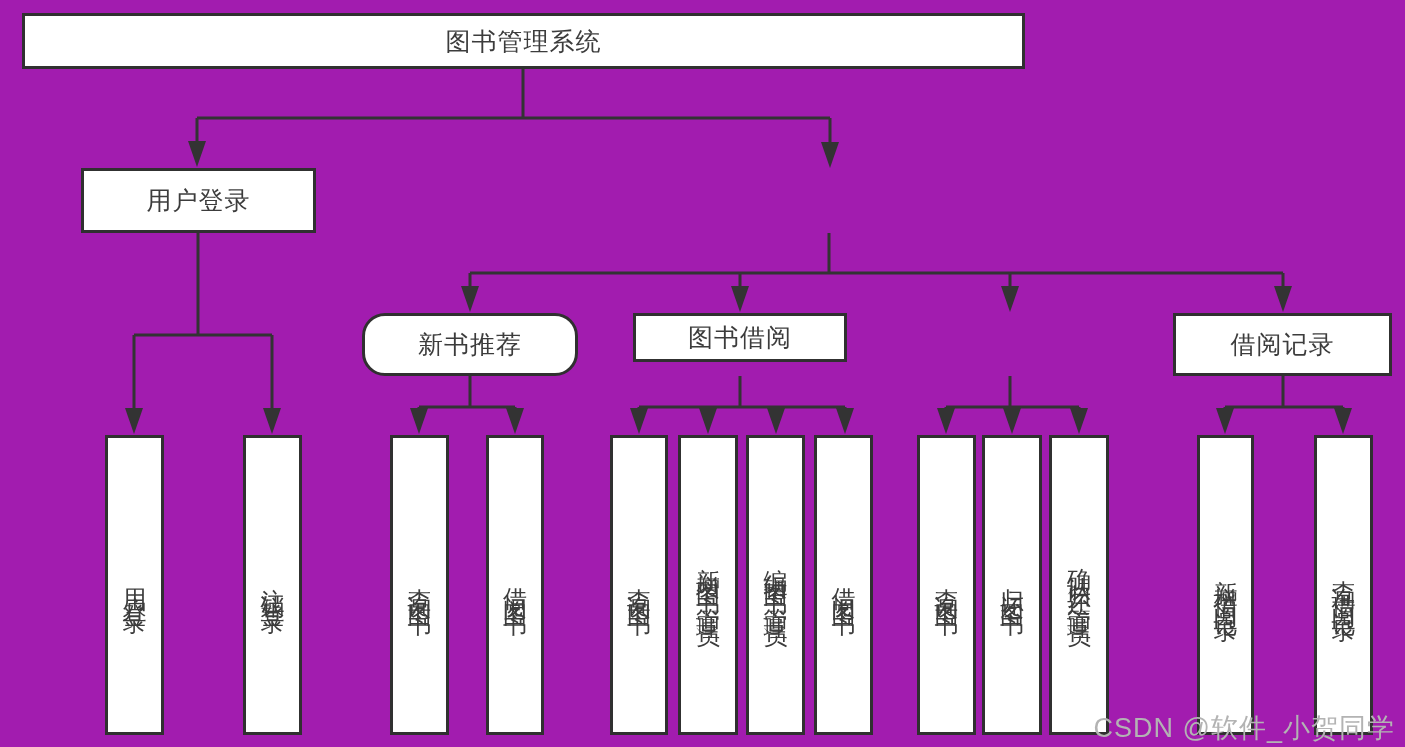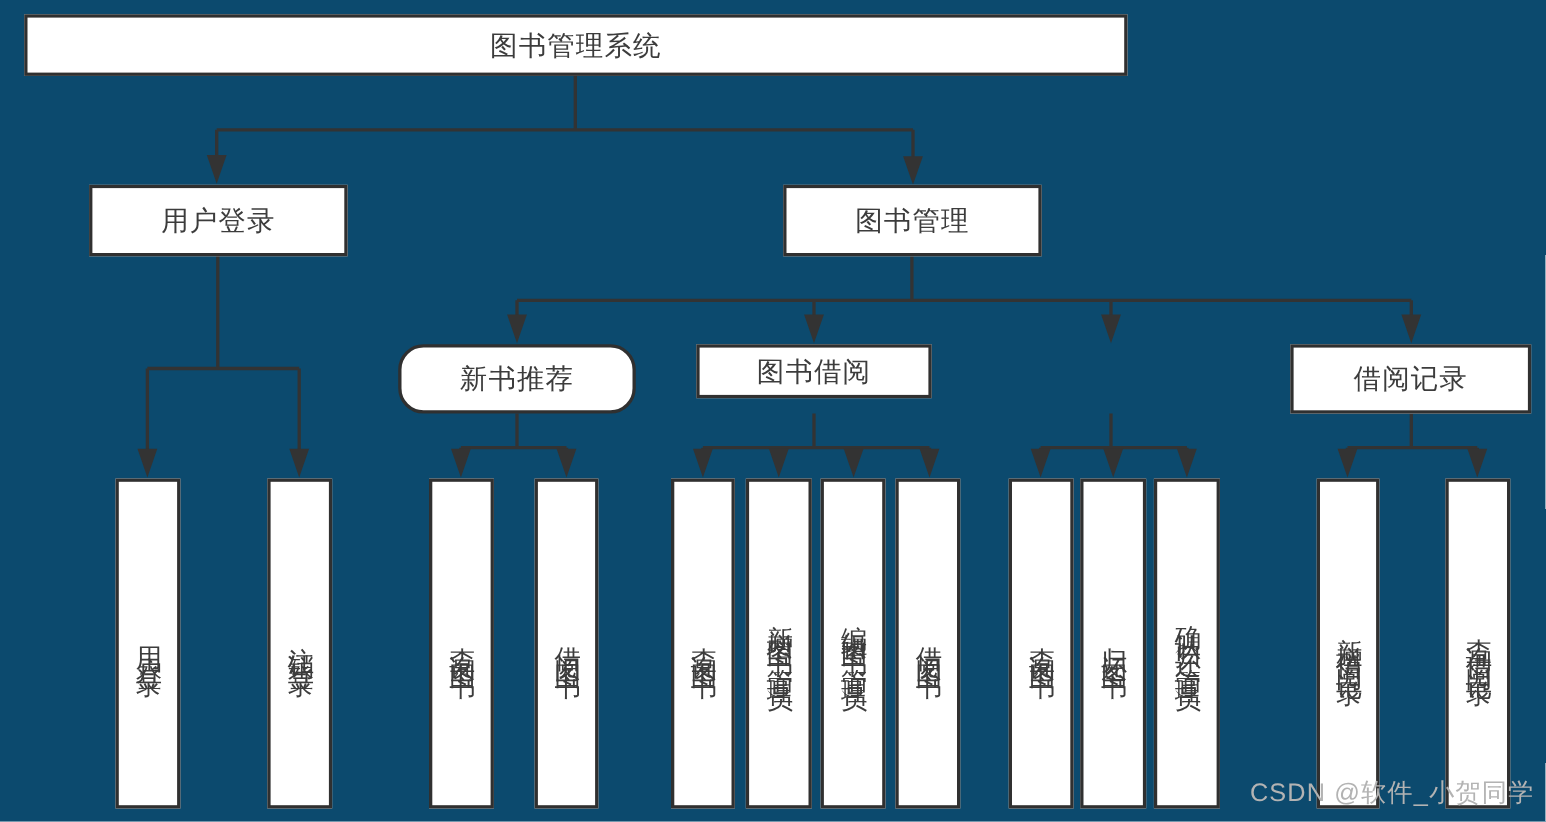--- a/index.html
+++ b/index.html
@@ -1,21 +1,21 @@
 <!DOCTYPE html>
 <html><head>
 <meta charset="utf-8">
 <style>
   html, body { margin: 0; padding: 0; background: #ffffff; }
   body { font-family: "Liberation Sans", "DejaVu Sans", sans-serif; }
   .canvas {
     position: relative;
     width: 1405px;
     height: 747px;
-    background: #0c4a6e;
+    background: #a21caf;
     overflow: hidden;
   }
   .connectors {
     position: absolute;
     left: 0; top: 0;
     width: 1405px; height: 747px;
   }
   .node {
     position: absolute;
     box-sizing: border-box;
@@ -31,22 +31,22 @@
   .leaf {
     font-size: 24px;
     writing-mode: vertical-rl;
     text-orientation: mixed;
     letter-spacing: 8px;
     line-height: 1;
   }
   .watermark {
     position: absolute;
     right: 10px;
-    bottom: 11px;
-    font-size: 23px;
+    bottom: 1px;
+    font-size: 27px;
     color: #b3b3b3;
     letter-spacing: 1px;
     white-space: nowrap;
     text-align: center;
   }
 </style>
 </head>
 <body>
 
 <div class="canvas">
@@ -87,21 +87,20 @@
       <polygon points="1003,408 1021,408 1012,434"></polygon>
       <polygon points="1070,408 1088,408 1079,434"></polygon>
       <polygon points="1216,408 1234,408 1225,434"></polygon>
       <polygon points="1334,408 1352,408 1343,434"></polygon>
     </g>
   </svg>
 
   <div class="node hnode" style="left:22px; top:13px; width:1003px; height:56px;">图书管理系统</div>
 
   <div class="node hnode" style="left:81px; top:168px; width:235px; height:65px;">用户登录</div>
-  <div class="node hnode" style="left:712px; top:168px; width:235px; height:65px;">图书管理</div>
 
   <div class="node hnode" style="left:362px; top:313px; width:216px; height:63px;border-radius:23px;">新书推荐</div>
   <div class="node hnode" style="left:633px; top:313px; width:214px; height:49px;">图书借阅</div>
   <div class="node hnode" style="left:1173px; top:313px; width:219px; height:63px;">借阅记录</div>
 
   <div class="node leaf" style="left:105px; top:435px; width:59px; height:300px;">用户登录</div>
   <div class="node leaf" style="left:243px; top:435px; width:59px; height:300px;">注销登录</div>
 
   <div class="node leaf" style="left:390px; top:435px; width:59px; height:300px;">查询图书</div>
   <div class="node leaf" style="left:486px; top:435px; width:58px; height:300px;">借阅图书</div>

